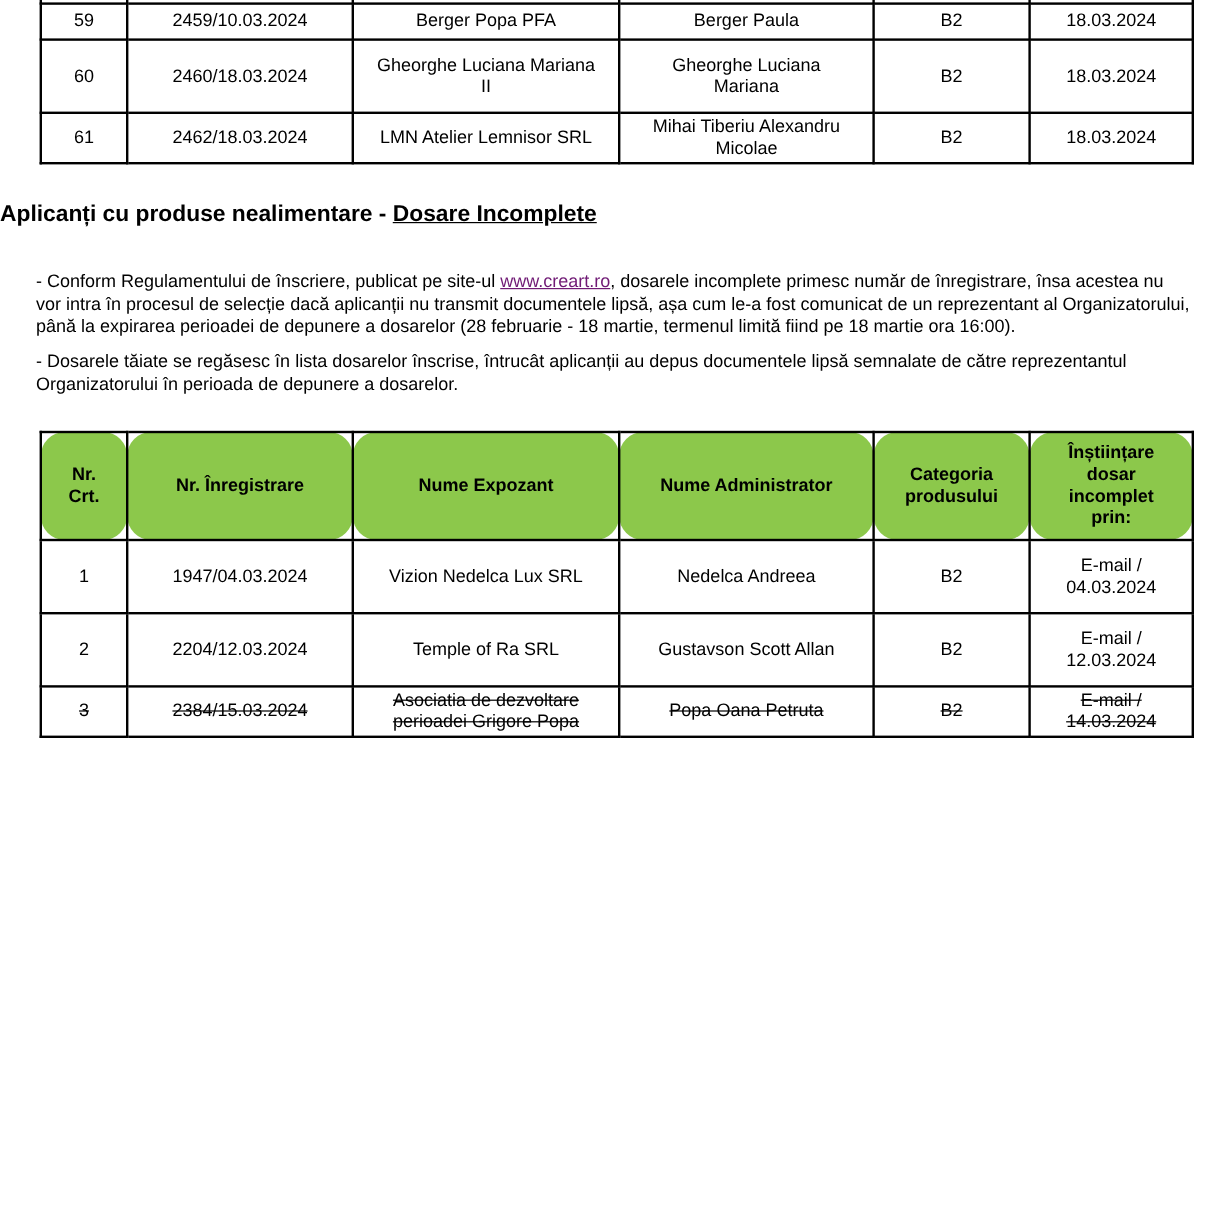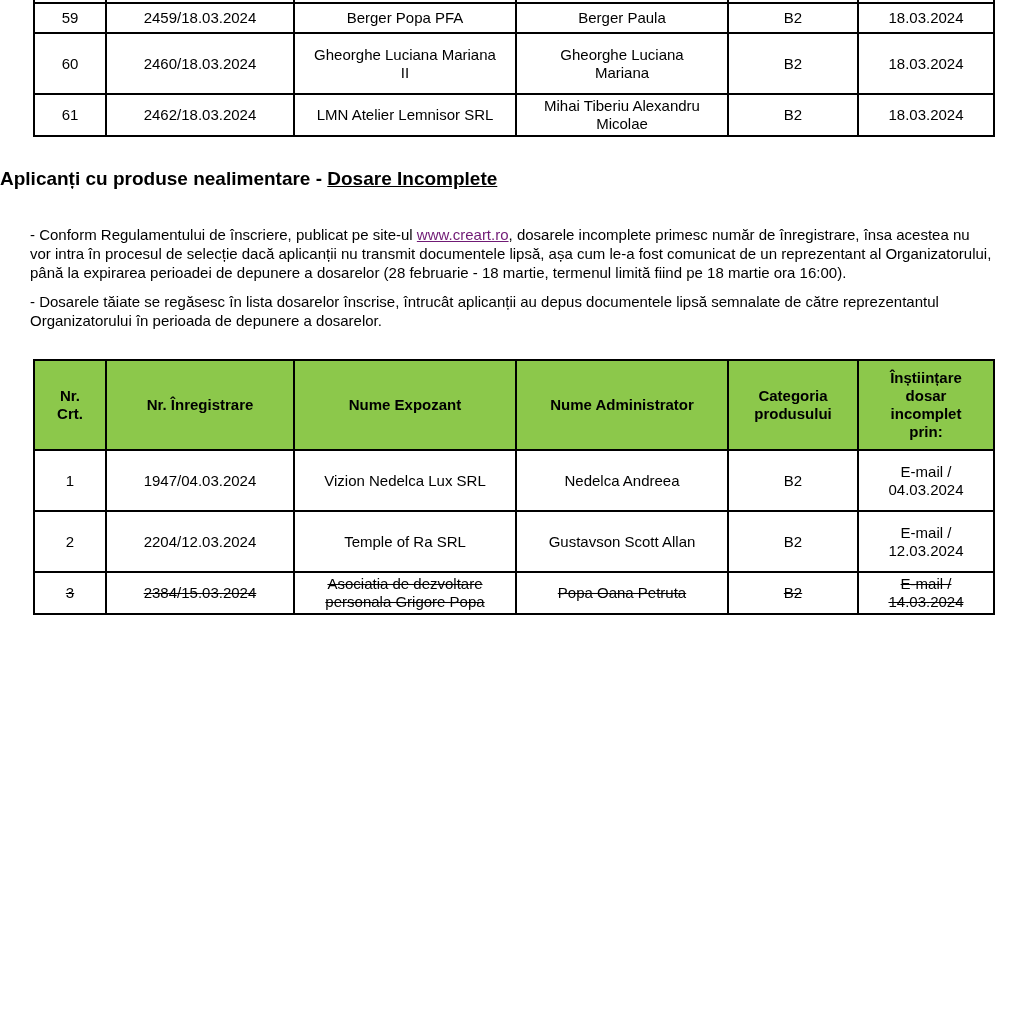--- a/index.html
+++ b/index.html
@@ -48,20 +48,21 @@
     margin: 0 0 10px 0;
   }
   .para a.link { color: #701a75; text-decoration: underline; cursor: pointer; }
 
   table.incomplete-table { margin-top: 29px; }
   tr.green-header { height: 90px; }
   tr.green-header th {
     background: #8CC84B;
     font-weight: bold;
     white-space: pre-line;
+    border-radius: 20px;
   }
   tr.struck td { text-decoration: line-through; }
 </style>
 </head>
 <body>
 
 <div class="page">
 
   <table class="doc-table top-table">
     <colgroup>
@@ -76,21 +77,21 @@
         <tr class="cut-row">
       <td></td>
       <td></td>
       <td></td>
       <td></td>
       <td></td>
       <td></td>
     </tr>
     <tr class="h30">
       <td>59</td>
-      <td>2459/18.03.2024</td>
+      <td>2459/10.03.2024</td>
       <td>Berger Popa PFA</td>
       <td>Berger Paula</td>
       <td>B2</td>
       <td>18.03.2024</td>
     </tr>
     <tr class="h45">
       <td>60</td>
       <td>2460/18.03.2024</td>
       <td>Gheorghe Luciana Mariana II</td>
       <td>Gheorghe Luciana Mariana</td>
@@ -153,21 +154,21 @@
       <td>2</td>
       <td>2204/12.03.2024</td>
       <td>Temple of Ra SRL</td>
       <td>Gustavson Scott Allan</td>
       <td>B2</td>
       <td>E-mail / 12.03.2024</td>
     </tr>
     <tr class="h44 struck">
       <td>3</td>
       <td>2384/15.03.2024</td>
-      <td>Asociatia de dezvoltare personala Grigore Popa</td>
+      <td>Asociatia de dezvoltare perioadei Grigore Popa</td>
       <td>Popa Oana Petruta</td>
       <td>B2</td>
       <td>E-mail / 14.03.2024</td>
     </tr>
   </tbody>
     </table>
 
 </div>
 
 </body></html>

